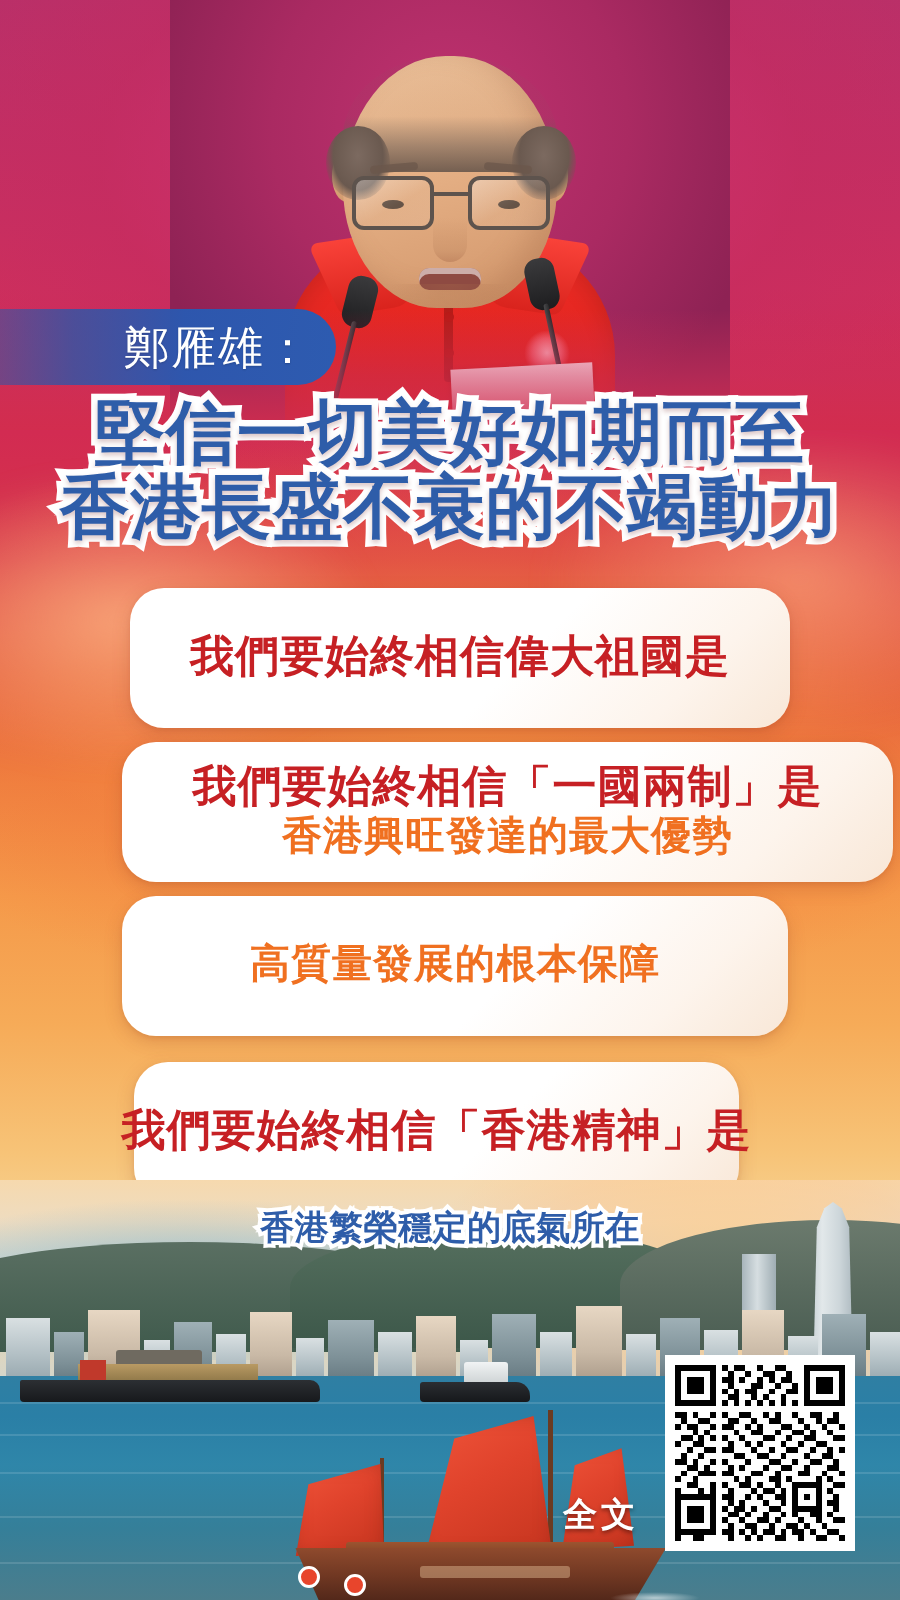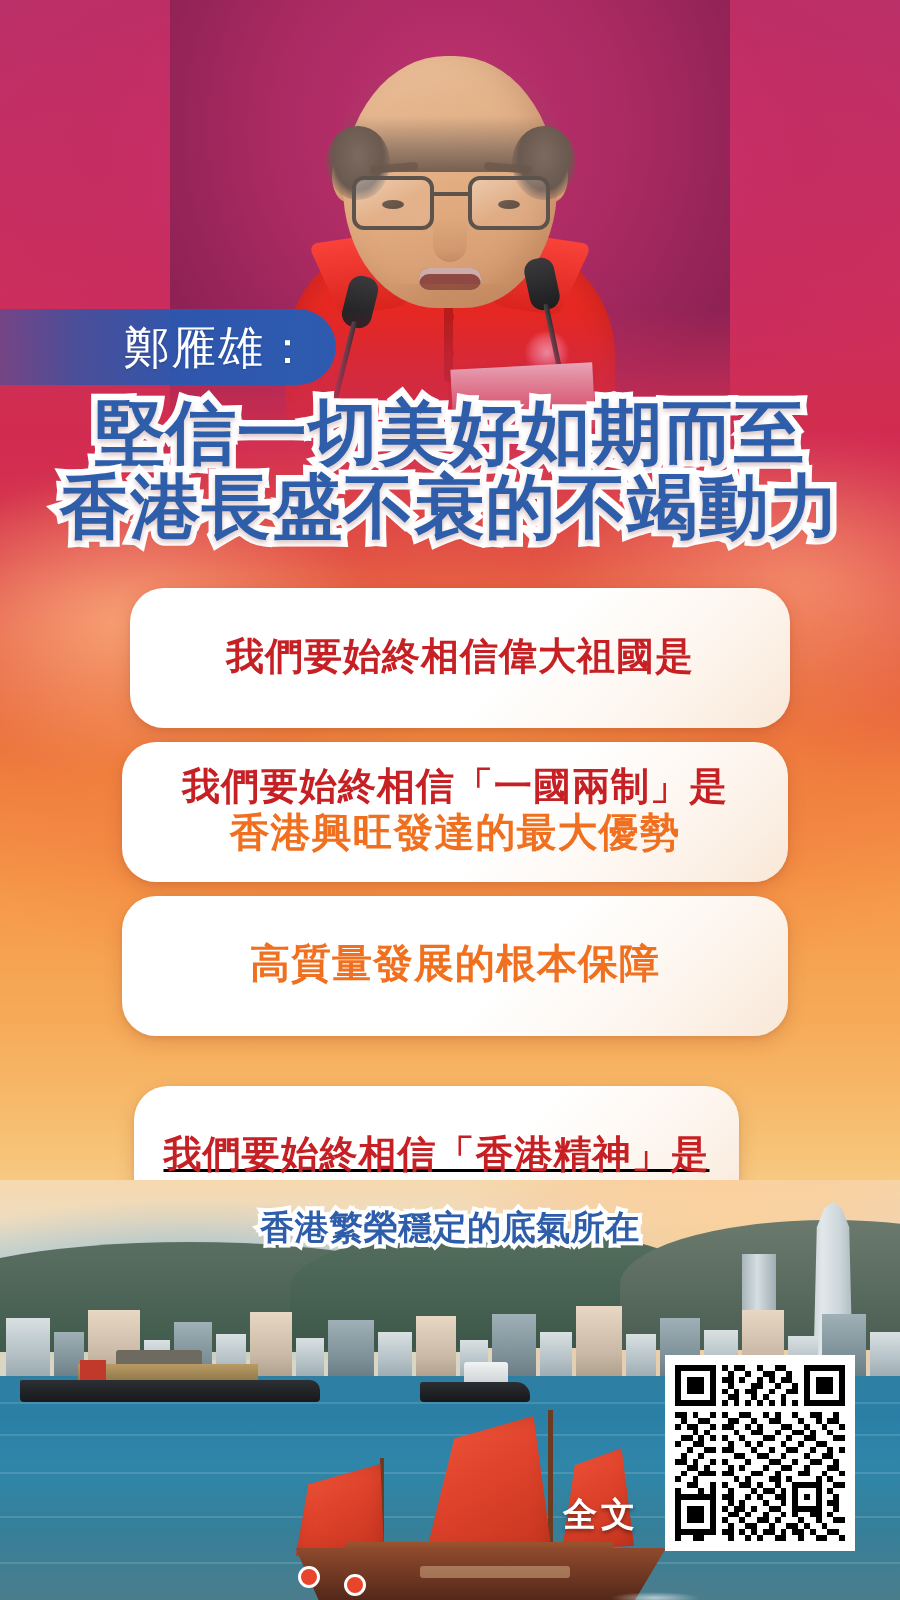--- a/index.html
+++ b/index.html
@@ -237,32 +237,32 @@
   .cards{ position:absolute; left:0; top:0; width:900px; height:1600px; }
   .card{
     position:absolute;
     border-radius:34px;
     background:linear-gradient(135deg,#ffffff 0%,#ffffff 58%,#fdf4ec 82%,#f8e7d7 100%);
     box-shadow:0 6px 18px rgba(150,60,30,.22), 0 2px 4px rgba(150,60,30,.12);
     display:flex; flex-direction:column; align-items:center; justify-content:center;
     padding:6px 10px 10px;
   }
   .card .l1{
-    font-size:38px; font-weight:700; line-height:1.18;
+    font-size:44px; font-weight:700; line-height:1.18;
     color:#c62024; letter-spacing:1px; white-space:nowrap;
   }
   .card .l2{
     font-size:40px; font-weight:800; line-height:1.18;
     color:#f07020; letter-spacing:1px; white-space:nowrap;
     text-shadow:0 1px 0 rgba(255,255,255,.6);
   }
   #card-1{ left:130px; top:588px;  width:660px; height:140px; }
-  #card-2{ left:122px; top:742px;  width:666px; height:140px; }
+  #card-2{ left:122px; top:742px;  width:771px; height:140px; }
   #card-3{ left:122px; top:896px;  width:666px; height:140px; }
-  #card-4{ left:134px; top:1086px; width:605px; height:140px;text-decoration:underline; }
+  #card-4{ left:134px; top:1062px; width:605px; height:140px; }
 
   
   .caption{
     position:absolute; left:0; top:1206px; width:900px;
     text-align:center; z-index:6;
   }
   .caption .cl{
     display:block;
     font-size:34px; font-weight:700; line-height:1.26;
     color:#2e5da9;

